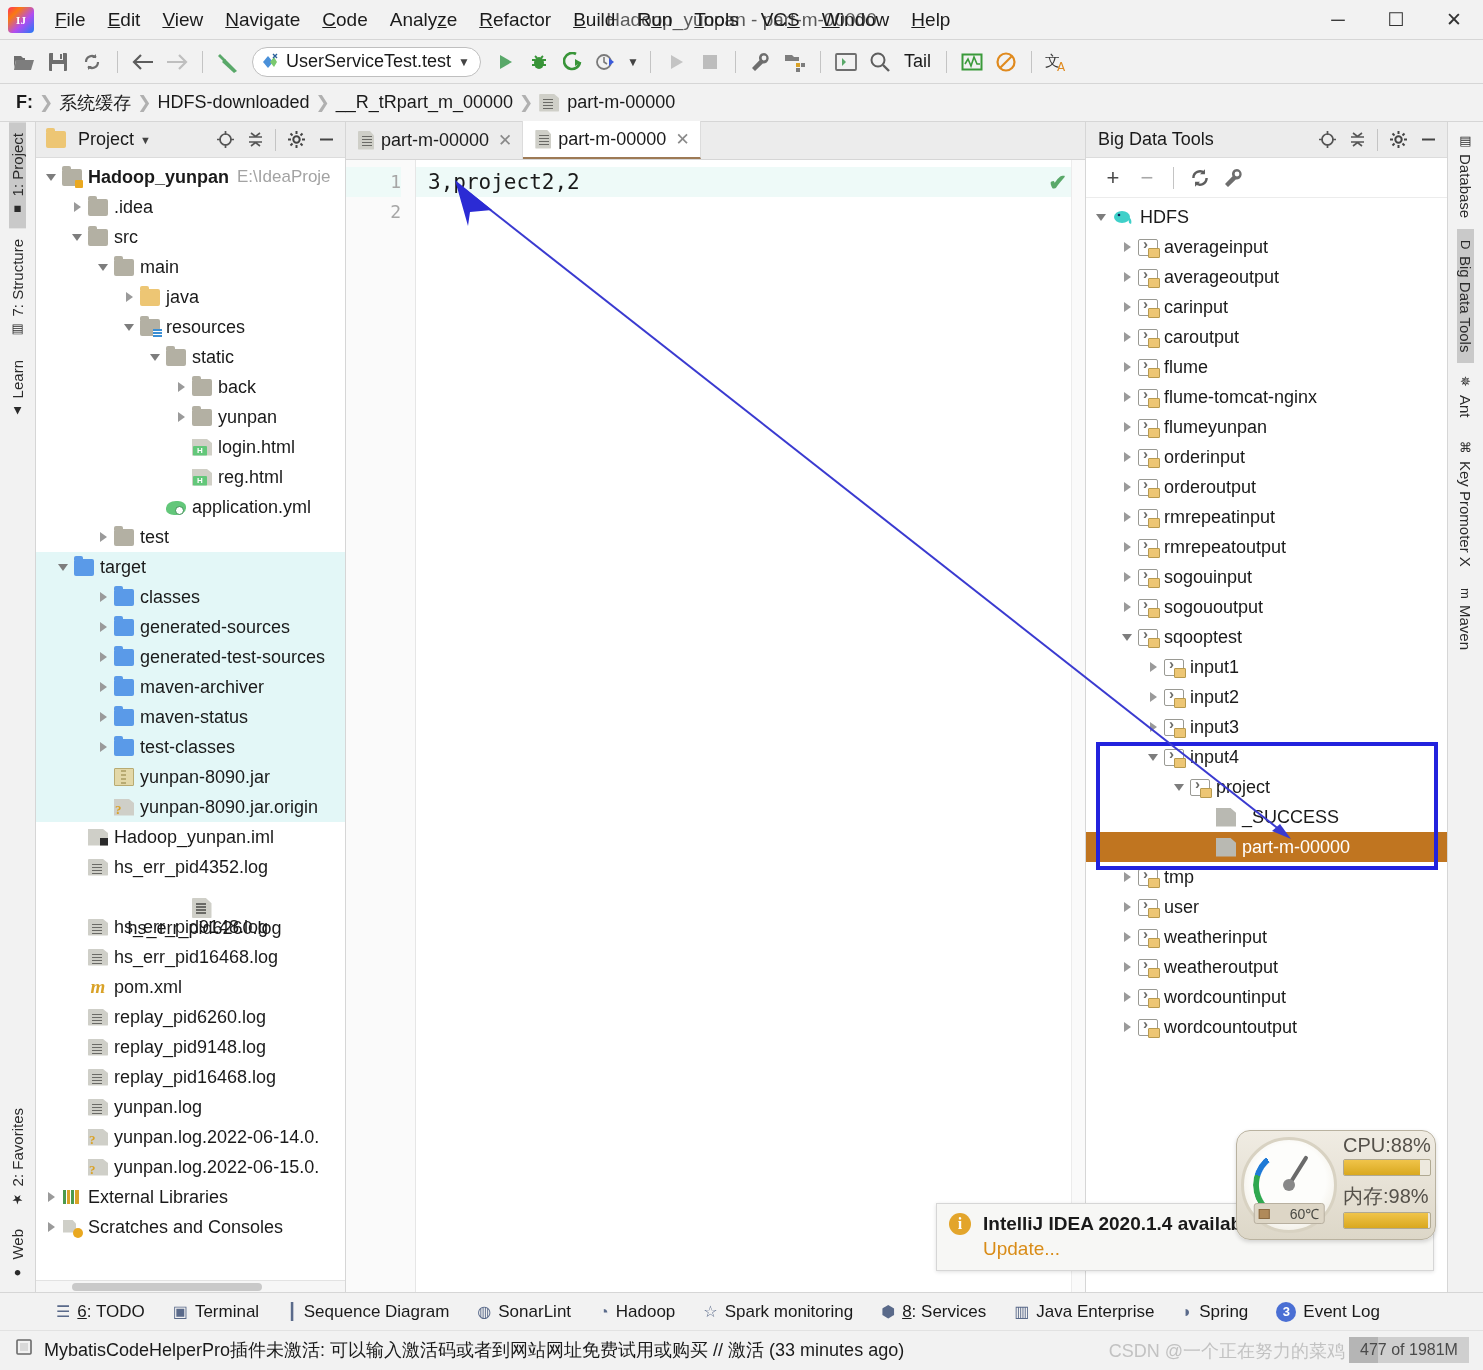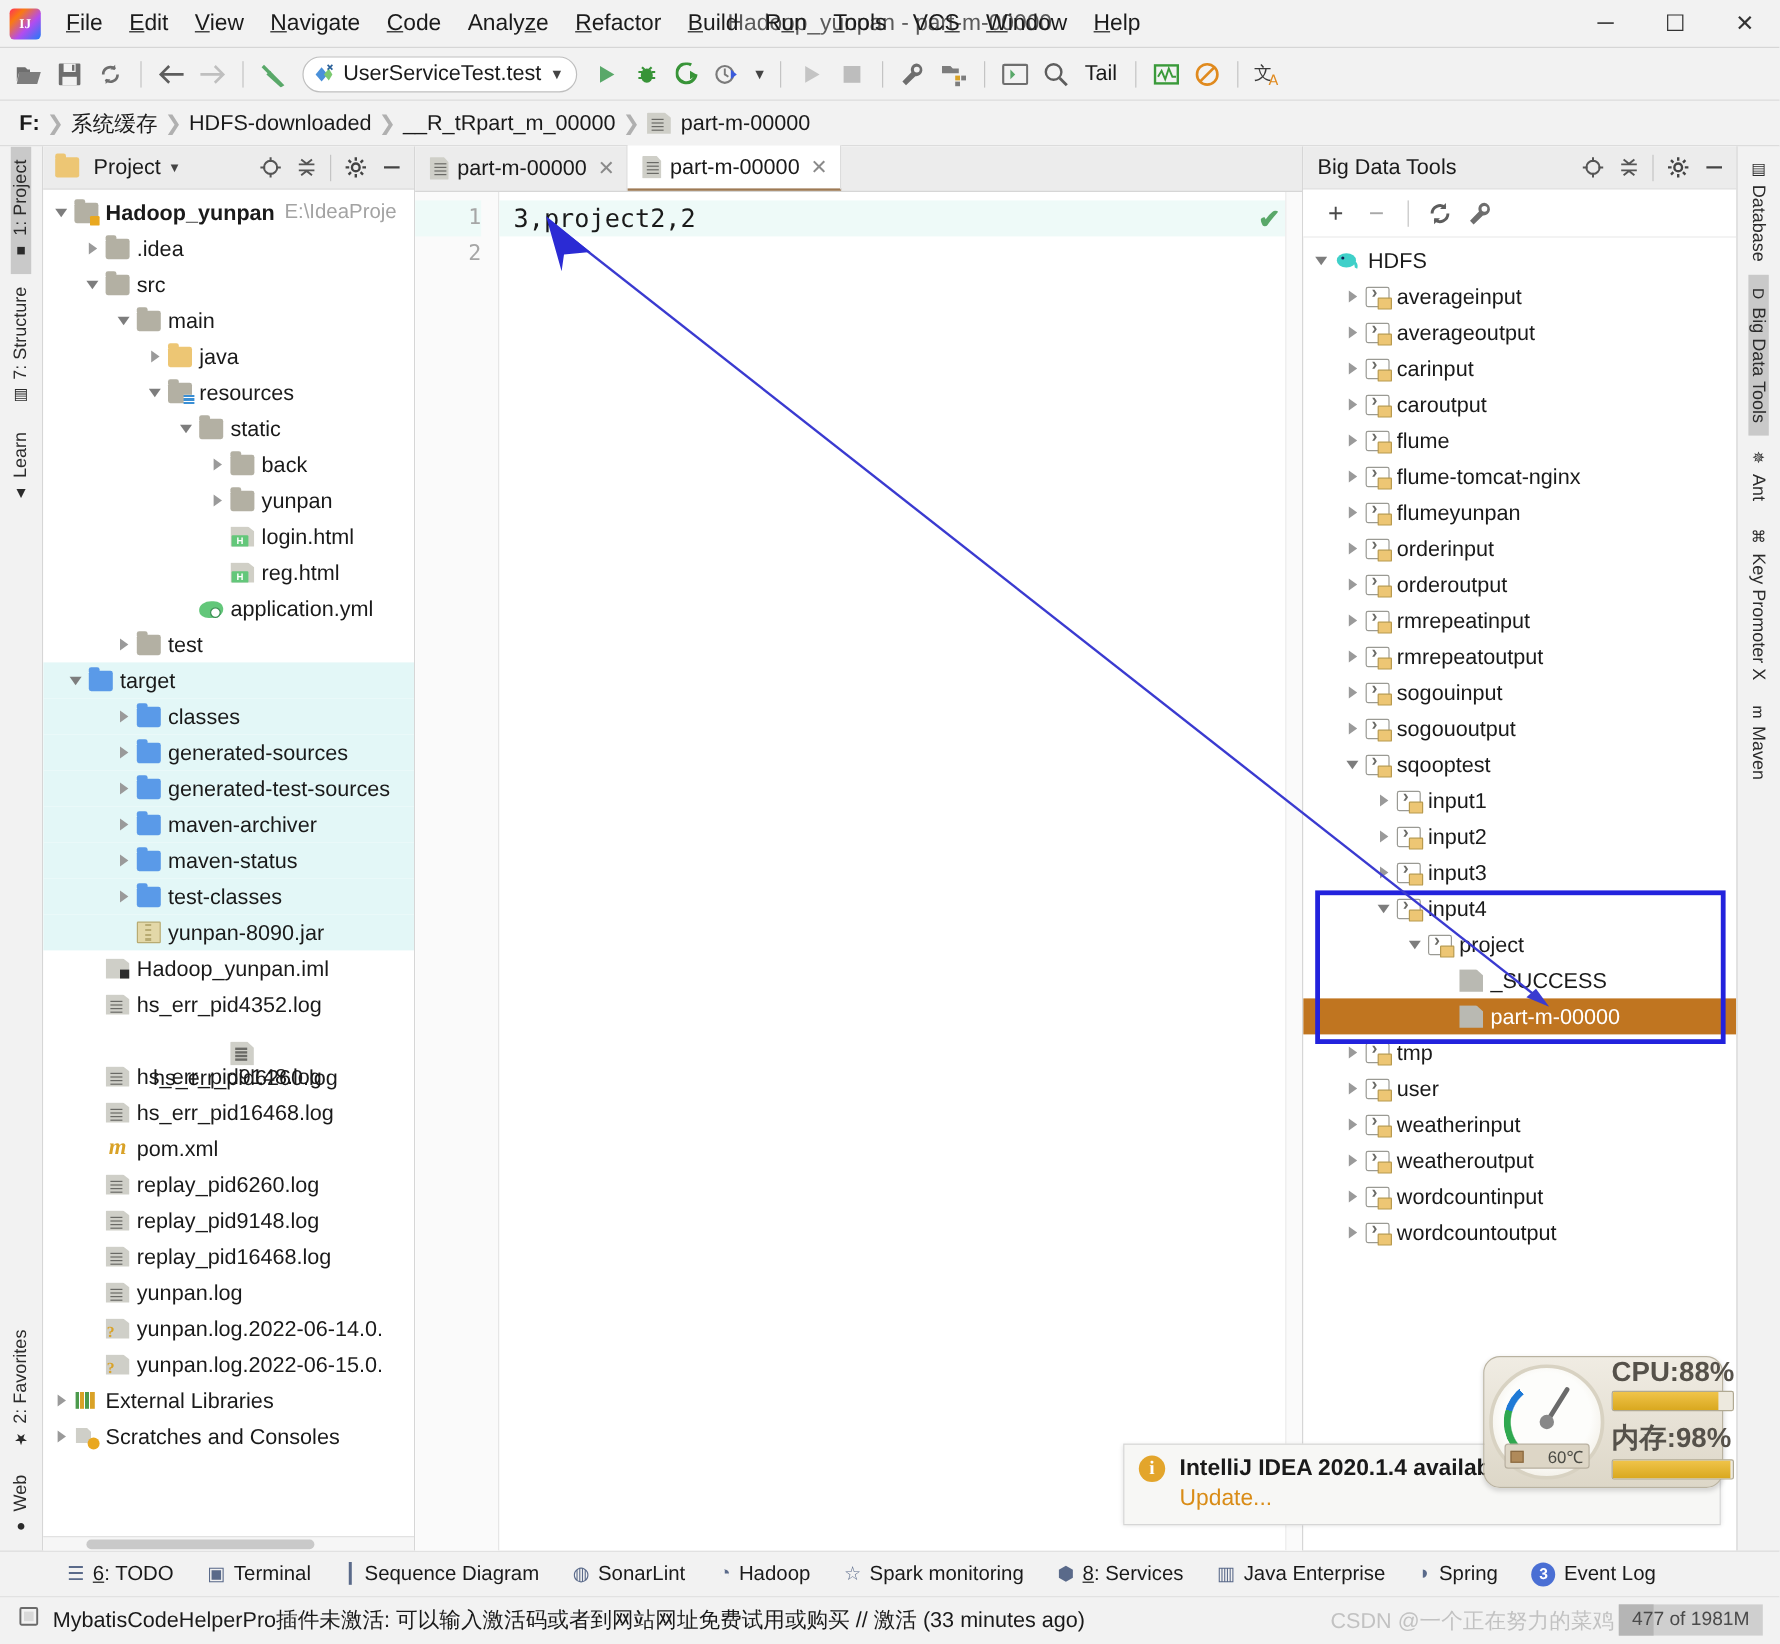--- a/index.html
+++ b/index.html
@@ -389,21 +389,21 @@
   .gauge .temp {
     position: absolute; left: 50%; bottom: 6px; transform: translateX(-50%);
     background: #ddd6c6; border: 1px solid #b8b0a0; border-radius: 3px;
     padding: 0 4px; font-size: 14px; color: #4a4a44; white-space: nowrap;
     display: flex; align-items: center; gap: 20px;
   }
   .gauge .temp .sq {
     width: 11px; height: 10px; background: #b08a5a; border: 1px solid #8a6a42;
   }
   .perf-right { flex: 1 1 auto; padding-left: 6px; }
-  .perf-label { font-size: 23px; color: #55514a; margin-bottom: 2px; font-weight: bold; }
+  .perf-label { font-size: 20px; color: #55514a; margin-bottom: 2px; }
   .perf-bar {
     height: 17px; background: #ede9de; border: 1px solid #b0a992; border-radius: 2px;
     margin-bottom: 7px; overflow: hidden;
   }
   .perf-bar > span {
     display: block; height: 100%;
     background: linear-gradient(to bottom,#f0c44a,#d9a81f);
   }
 
   
@@ -772,20 +772,25 @@
         </div>
         <div class="tnode hl" style="padding-left: 60px;">
           <span class="arrow closed"></span>
           <span class="ic folder-blue"></span>
           <span class="tlabel">test-classes</span>
         </div>
         <div class="tnode hl" style="padding-left: 60px;">
           <span class="arrow"></span>
           <span class="ic jar"></span>
           <span class="tlabel">yunpan-8090.jar</span>
+        </div>
+        <div class="tnode hl" style="padding-left: 60px;">
+          <span class="arrow"></span>
+          <span class="ic unknown"></span>
+          <span class="tlabel">yunpan-8090.jar.origin</span>
         </div>
         <div class="tnode" style="padding-left: 34px;">
           <span class="arrow"></span>
           <span class="ic iml"></span>
           <span class="tlabel">Hadoop_yunpan.iml</span>
         </div>
         <div class="tnode" style="padding-left: 34px;">
           <span class="arrow"></span>
           <span class="ic file"></span>
           <span class="tlabel">hs_err_pid4352.log</span>

